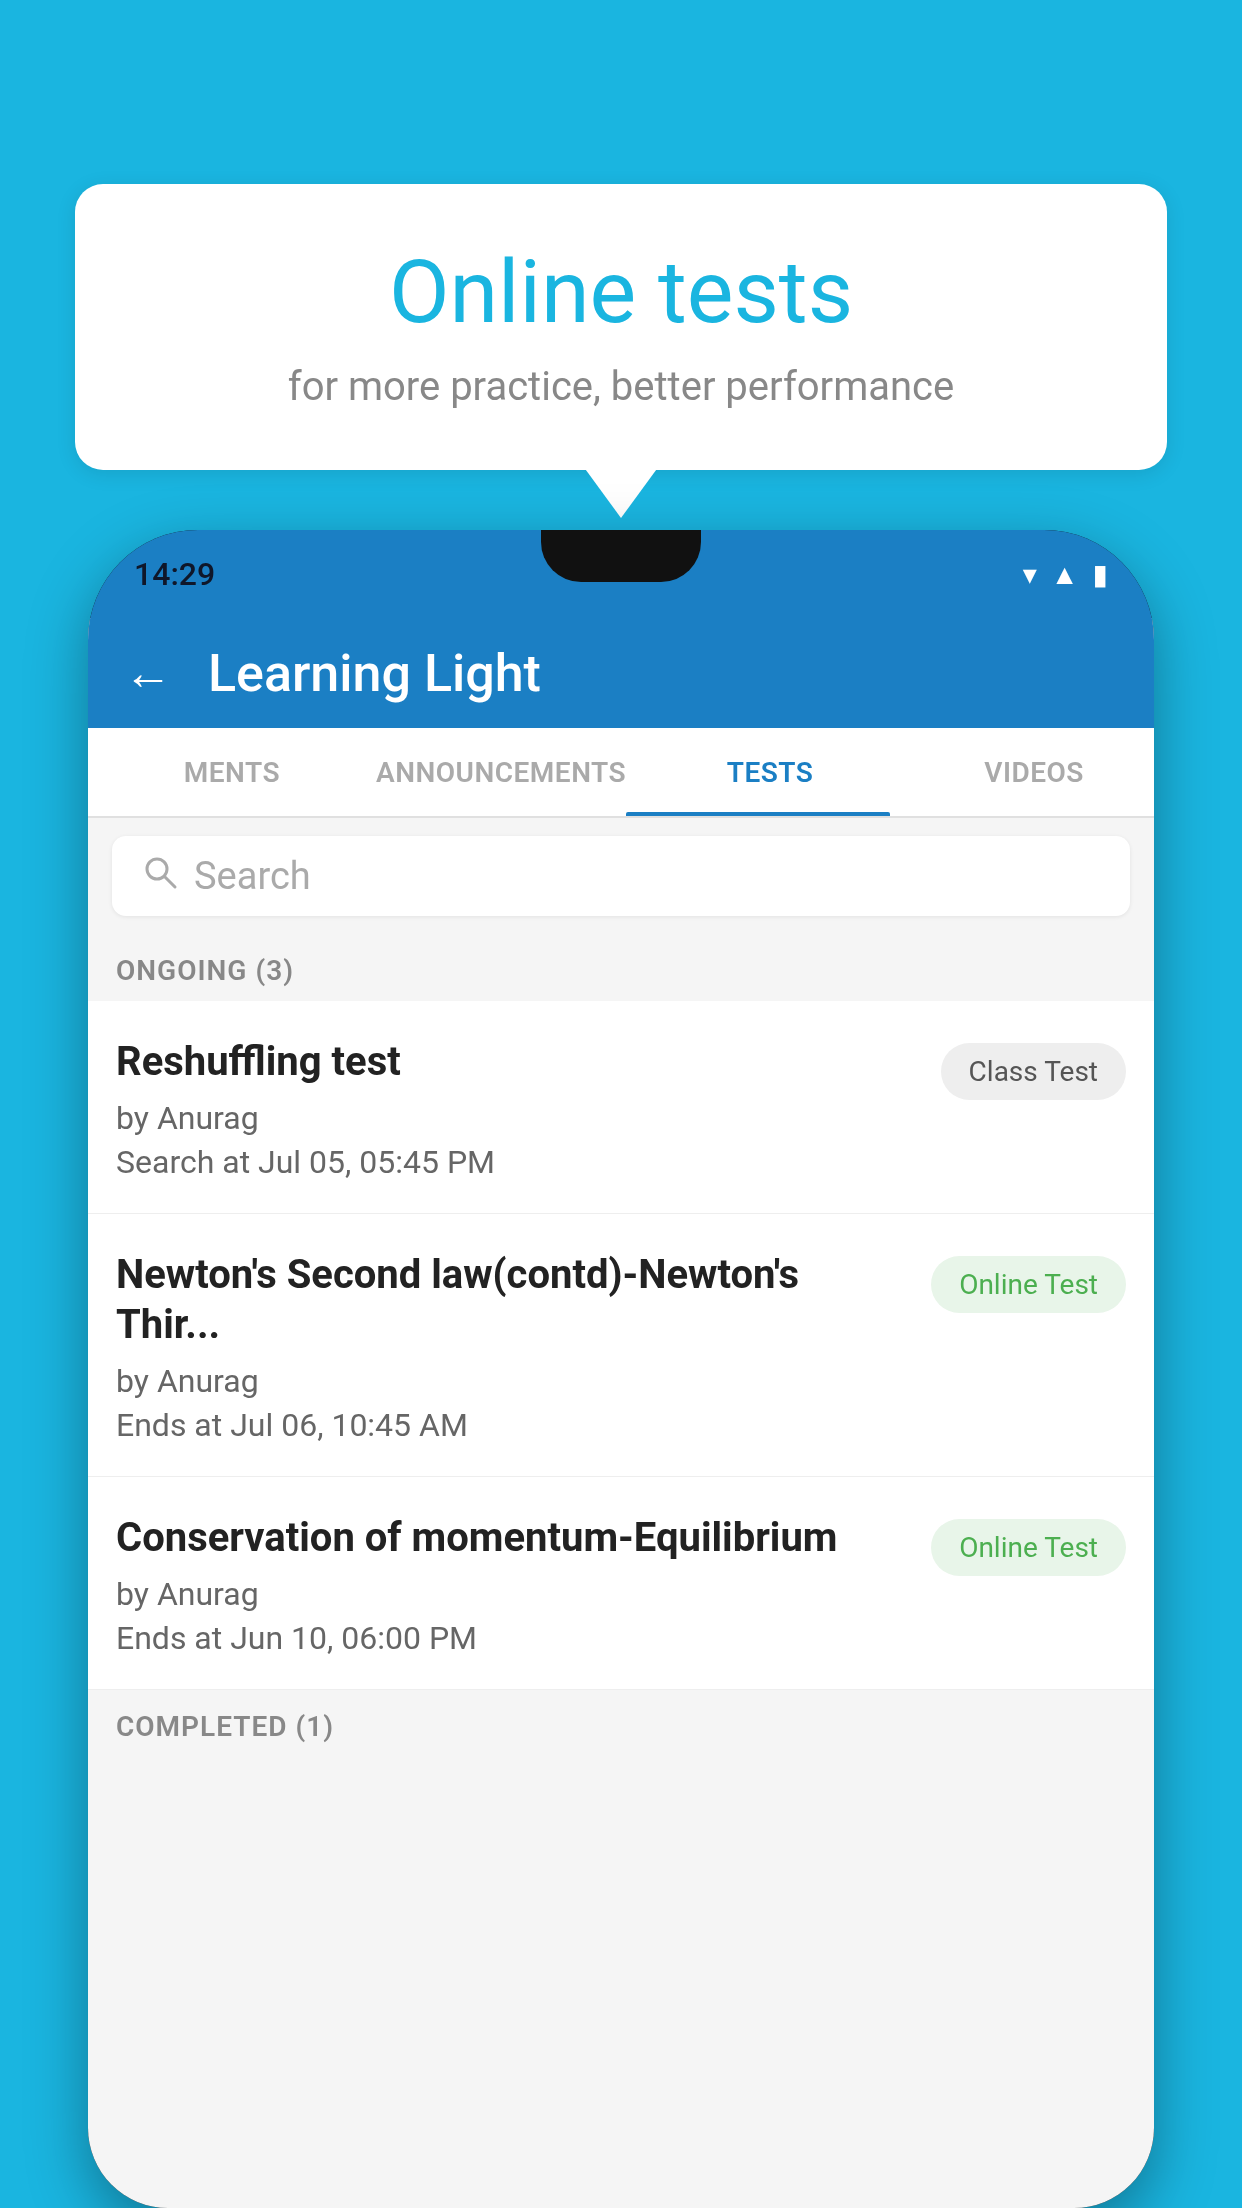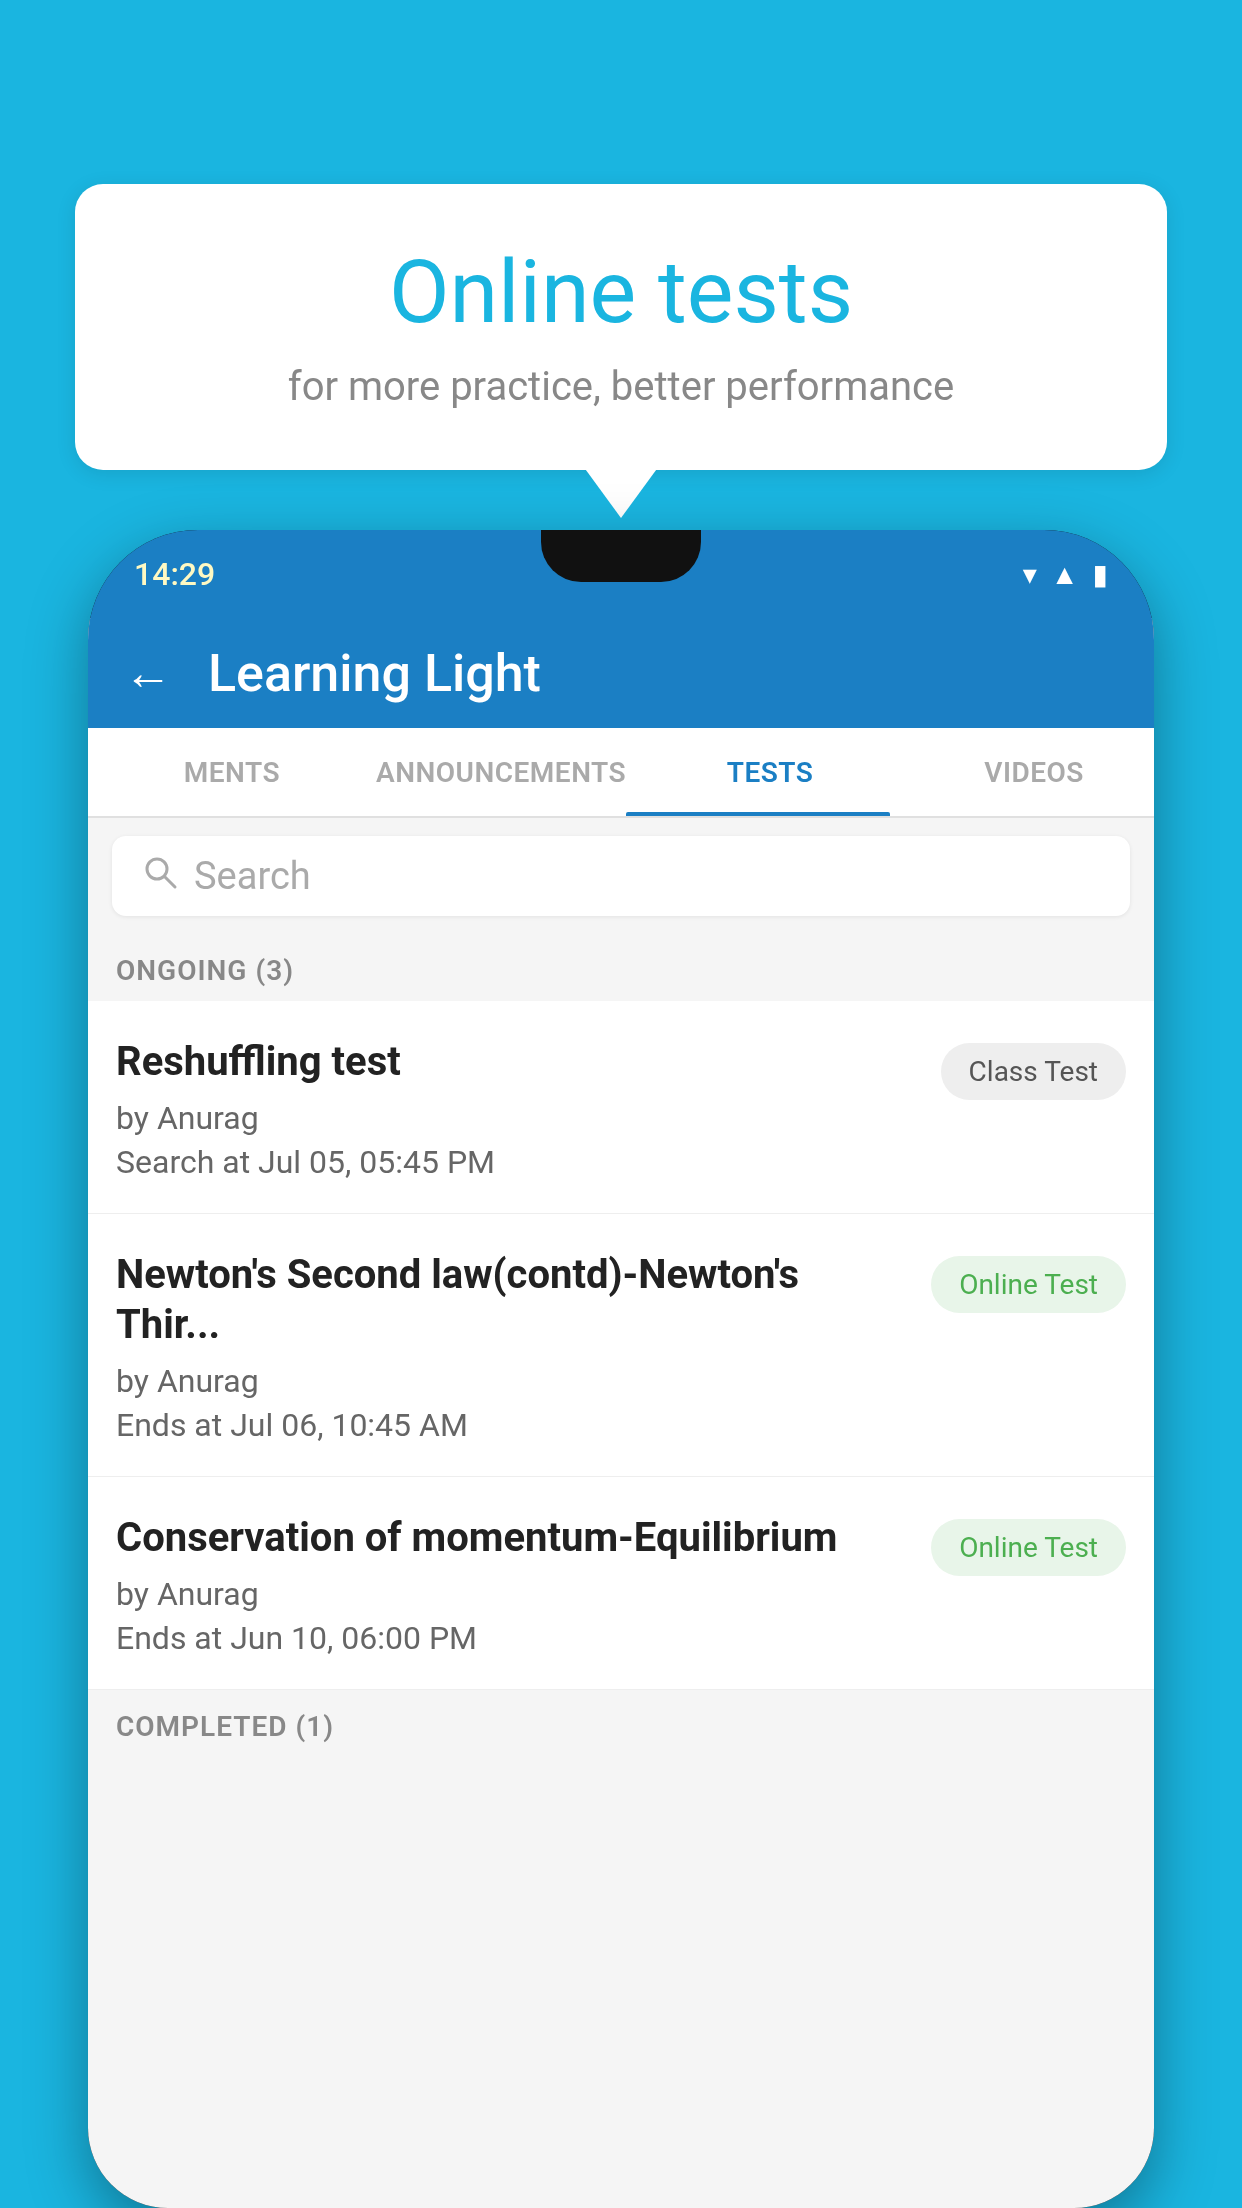--- a/index.html
+++ b/index.html
@@ -88,21 +88,21 @@
       top: 0;
       left: 50%;
       transform: translateX(-50%);
       width: 160px;
       height: 52px;
       background: #111111;
       border-radius: 0 0 40px 40px;
     }
 
     .phone-time {
-      color: #fef9c3;
+      color: #0f172a;
       font-size: 32px;
       font-weight: 500;
       z-index: 2;
     }
 
     .phone-status-icons {
       display: flex;
       align-items: center;
       gap: 14px;
       z-index: 2;

